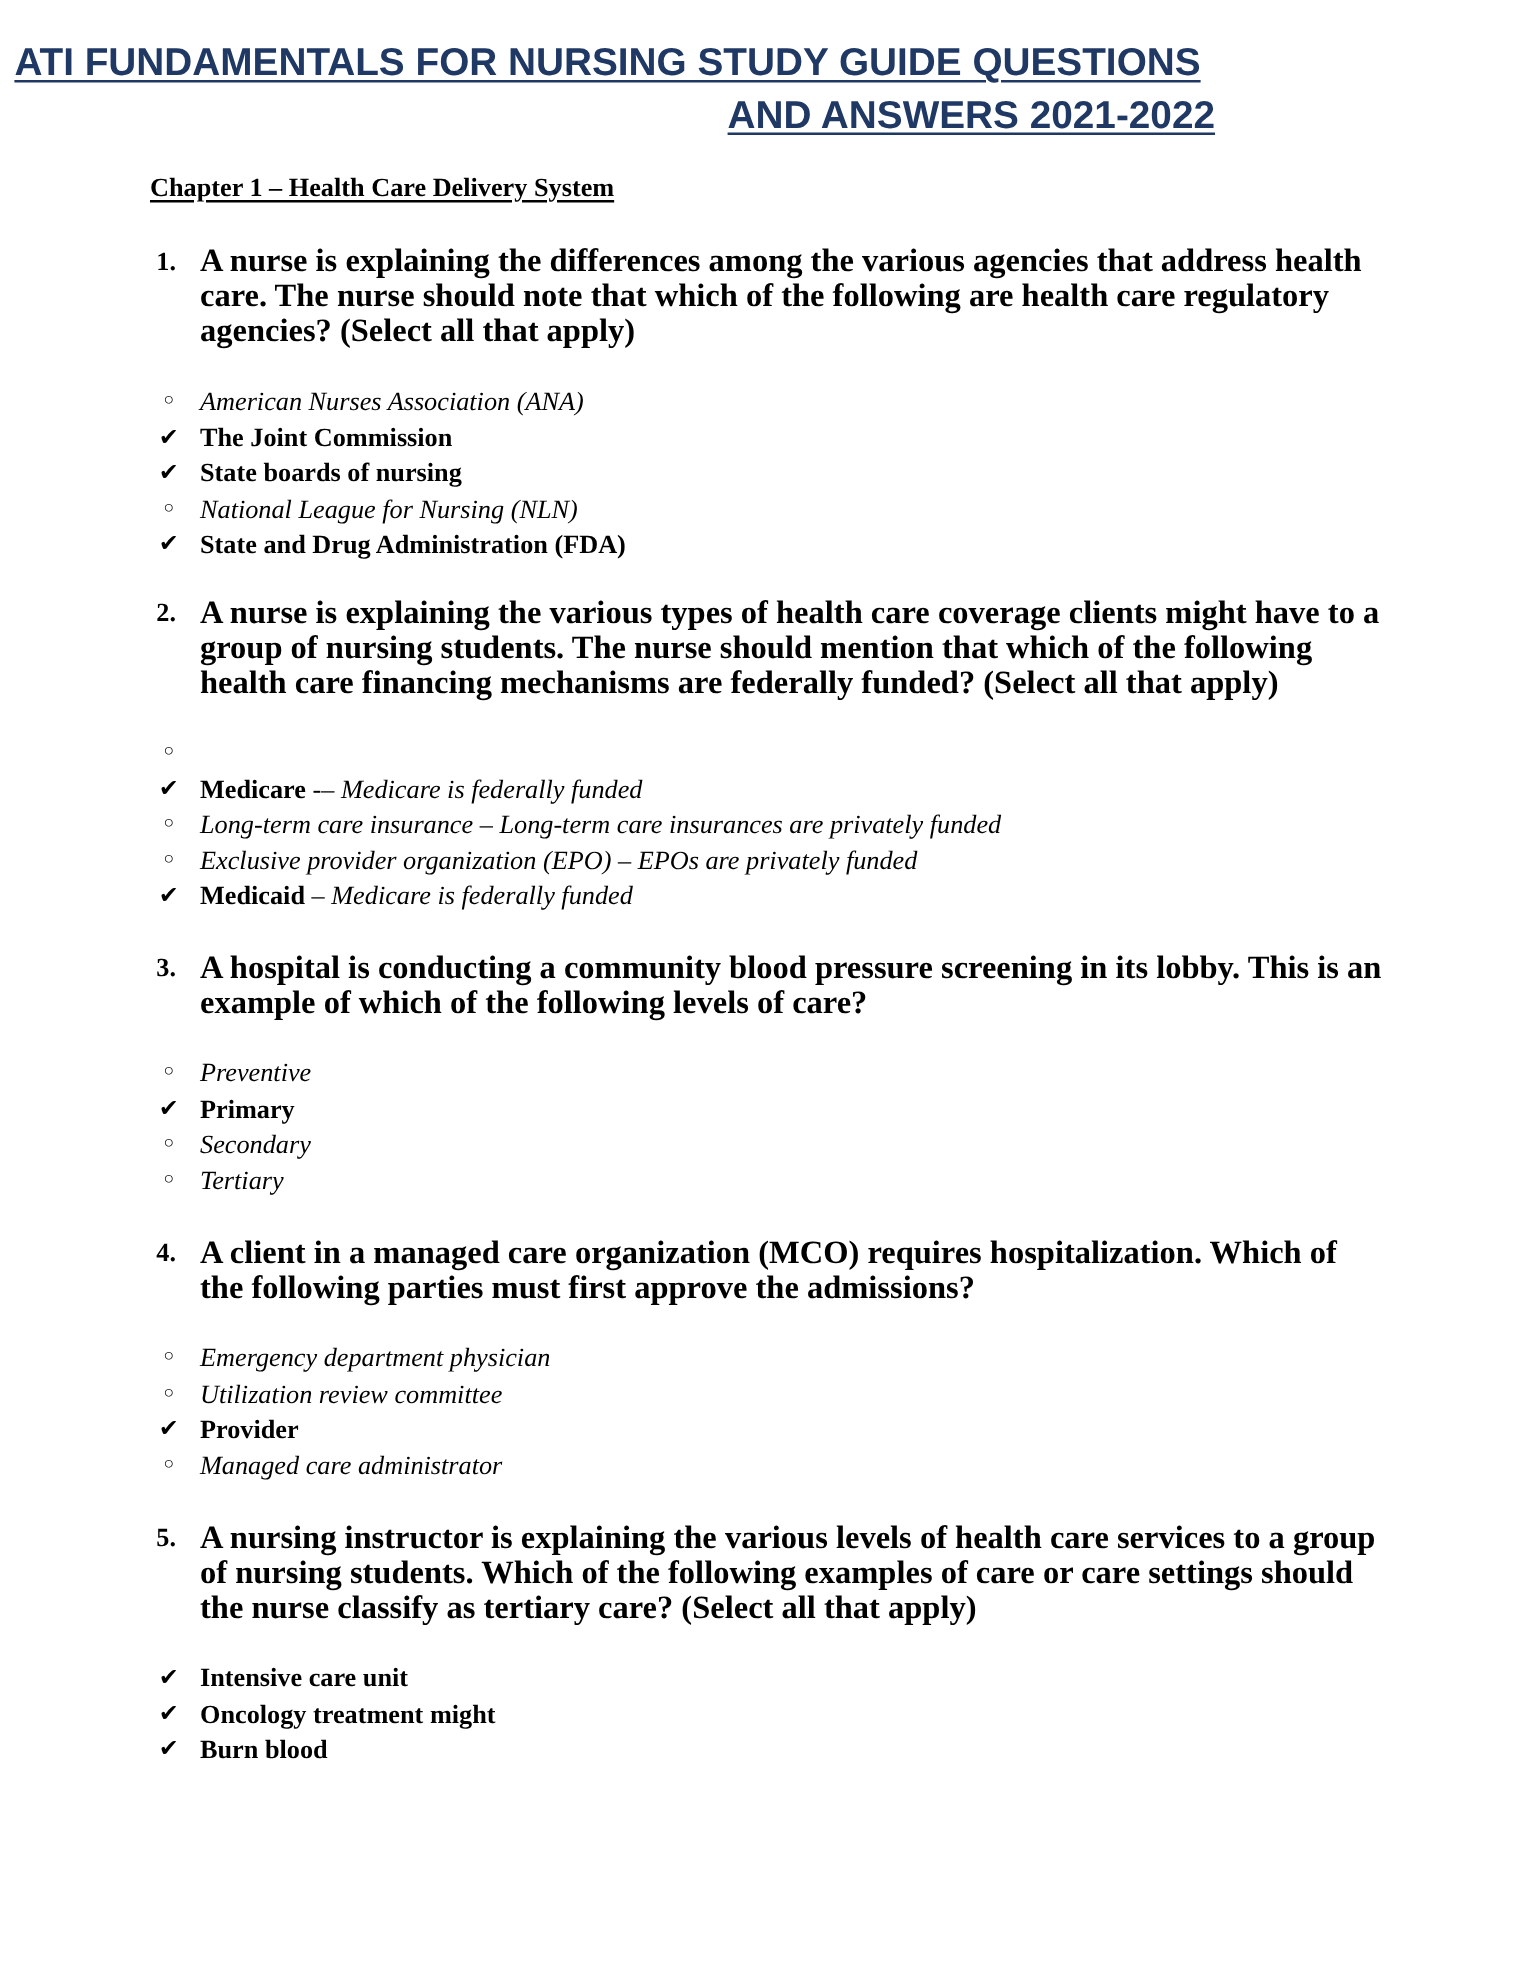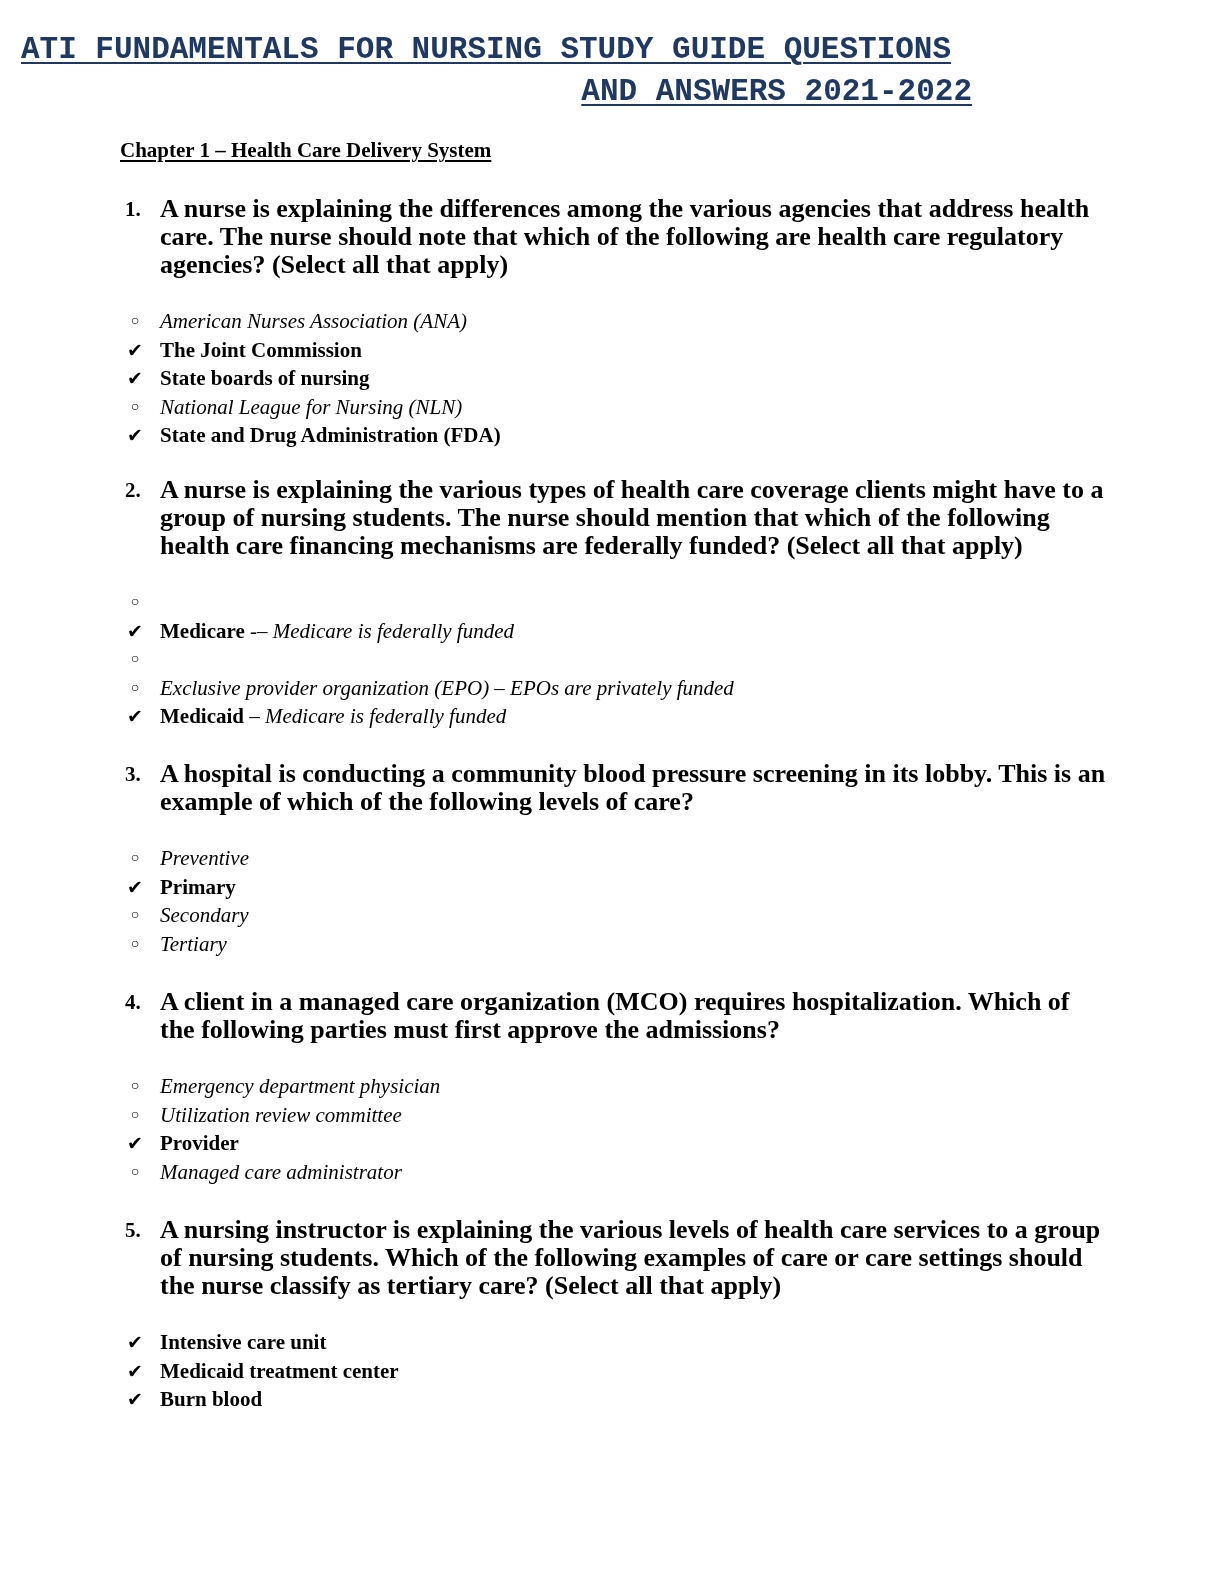--- a/index.html
+++ b/index.html
@@ -1,19 +1,19 @@
 <!DOCTYPE html>
 <html><head>
 <meta charset="utf-8">
 <style>
   html, body { margin: 0; padding: 0; background: #ffffff; }
   body { width: 1224px; height: 1584px; position: relative; overflow: hidden;
          font-family: "Liberation Serif", "DejaVu Serif", serif; color: #000; }
   .title { position: absolute; left: 0; width: 972px; text-align: center;
-           font-family: Liberation Mono, monospace; font-weight: bold; font-size: 31px;
+           font-family: Liberation Sans, sans-serif; font-weight: bold; font-size: 31px;
            color: #1F3864; line-height: 40px; }
   .title span { text-decoration: underline; text-decoration-thickness: 2px; text-underline-offset: 4px; }
   .t1 { top: 30px; }
   .t2 { top: 72px; text-align: right; }
   .chapter { position: absolute; left: 89px; top: 138px; font-weight: bold; font-size: 21px;
              text-decoration: underline; text-underline-offset: 3px; margin-left: 31px; }
   .q { position: absolute; left: 125px; width: 985px; }
   .q-num { position: absolute; left: 0; top: 0; font-weight: bold; font-size: 21px; line-height: 28px; }
   .q-text { position: absolute; left: 35px; width: 950px; font-weight: bold; font-size: 26px; line-height: 28px; }
   .opts { position: absolute; left: 35px; }
@@ -43,21 +43,21 @@
         <div class="opt"><span class="marker circle">○</span><span class="label-i">National League for Nursing (NLN)</span></div>
         <div class="opt"><span class="marker check">✔</span><span class="label-b">State and Drug Administration (FDA)</span></div>
       </div>
     </div>
     <div class="q" style="top: 476px;">
       <div class="q-num">2.</div>
       <div class="q-text">A nurse is explaining the various types of health care coverage clients might have to a group of nursing students.  The nurse should mention that which of the following health care financing mechanisms are federally funded?  (Select all that apply)</div>
       <div class="opts" style="top: 112px;">
         <div class="opt"><span class="marker circle">○</span></div>
         <div class="opt"><span class="marker check">✔</span><span class="label-b">Medicare</span><span> -– </span><span class="expl">Medicare is federally funded</span></div>
-        <div class="opt"><span class="marker circle">○</span></div>
+        <div class="opt"><span class="marker circle">○</span><span class="label-i">Long-term care insurance – Long-term care insurances are privately funded</span></div>
         <div class="opt"><span class="marker circle">○</span><span class="label-i">Exclusive provider organization (EPO) – EPOs are privately funded</span></div>
         <div class="opt"><span class="marker check">✔</span><span class="label-b">Medicaid</span><span> – </span><span class="expl">Medicare is federally funded</span></div>
       </div>
     </div>
     <div class="q" style="top: 760px;">
       <div class="q-num">3.</div>
       <div class="q-text">A hospital is conducting a community blood pressure screening in its lobby.  This is an example of which of the following levels of care?</div>
       <div class="opts" style="top: 84px;">
         <div class="opt"><span class="marker circle">○</span><span class="label-i">Preventive</span></div>
         <div class="opt"><span class="marker check">✔</span><span class="label-b">Primary</span></div>
@@ -73,17 +73,17 @@
         <div class="opt"><span class="marker circle">○</span><span class="label-i">Utilization review committee</span></div>
         <div class="opt"><span class="marker check">✔</span><span class="label-b">Provider</span></div>
         <div class="opt"><span class="marker circle">○</span><span class="label-i">Managed care administrator</span></div>
       </div>
     </div>
     <div class="q" style="top: 1216px;">
       <div class="q-num">5.</div>
       <div class="q-text">A nursing instructor is explaining the various levels of health care services to a group of nursing students.  Which of the following examples of care or care settings should the nurse classify as tertiary care?  (Select all that apply)</div>
       <div class="opts" style="top: 112px;">
         <div class="opt"><span class="marker check">✔</span><span class="label-b">Intensive care unit</span></div>
-        <div class="opt"><span class="marker check">✔</span><span class="label-b">Medicaid treatment center</span></div>
+        <div class="opt"><span class="marker check">✔</span><span class="label-b">Oncology treatment might</span></div>
         <div class="opt"><span class="marker check">✔</span><span class="label-b">Burn blood</span></div>
       </div>
     </div>
   </div>
 
 </body></html>

